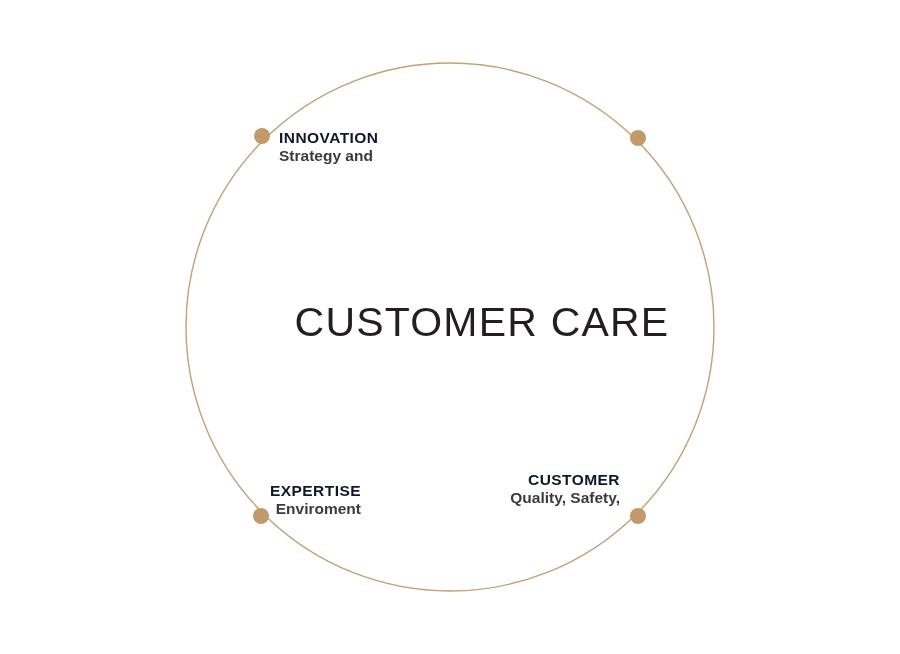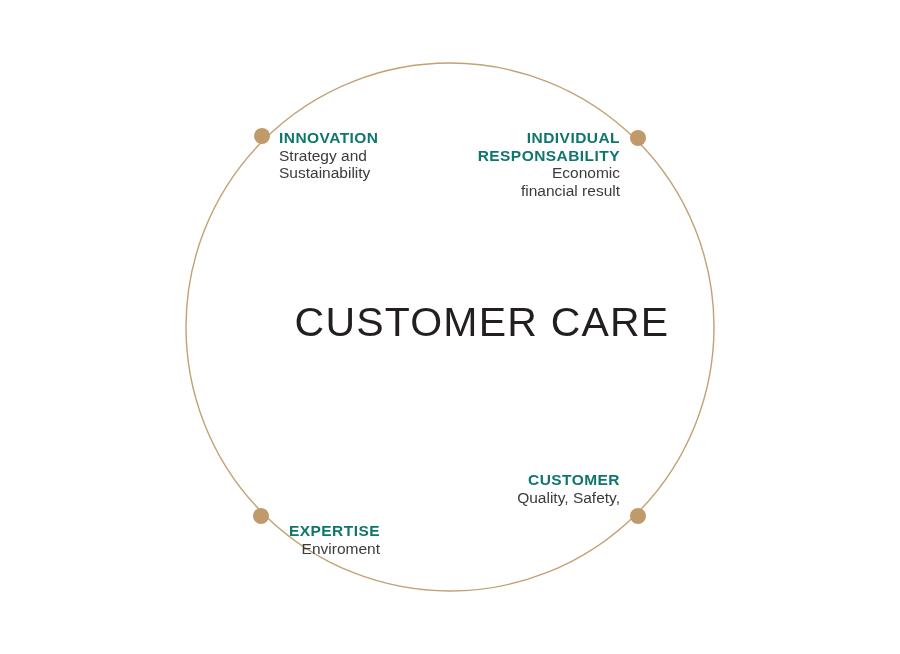--- a/index.html
+++ b/index.html
@@ -50,51 +50,50 @@
   }
 
   
   .node-label {
     position: absolute;
   }
   .node-title {
     font-size: 15.5px;
     font-weight: bold;
     letter-spacing: 0.45px;
-    color: #0f766e;
+    color: #0f172a;
     line-height: 17.5px;
     white-space: nowrap;
   }
   .node-sub {
     font-size: 15.5px;
-    font-weight: 400;
+    font-weight: 700;
     color: #3b3b3d;
     line-height: 17.5px;
     white-space: nowrap;
   }
 
   .align-left  { text-align: left; }
   .align-right { text-align: right; }
 
   
   #label-innovation {
     left: 279px;
     top: 129px;
     width: 210px;
   }
   #label-individual-responsability {
     left: 380px;
     top: 129px;
     width: 240px;
   }
   #label-expertise {
-    left: 188px;
+    left: 169px;
     top: 482px;
     width: 192px;
-    margin-top: 40px;
   }
   #label-teamwork {
     left: 400px;
     top: 471px;
     width: 220px;
   }
 </style>
 </head>
 <body>
 
@@ -107,29 +106,22 @@
     <circle id="dot-individual-responsability" cx="638" cy="138" r="8" fill="#c09a6b"></circle>
     <circle id="dot-expertise" cx="261" cy="516" r="8" fill="#c09a6b"></circle>
     <circle id="dot-teamwork" cx="638" cy="516" r="8" fill="#c09a6b"></circle>
   </svg>
 
   <div class="center-title">CUSTOMER CARE</div>
 
   <div class="node-label align-left" id="label-innovation">
     <div class="node-title">INNOVATION</div>
     <div class="node-sub">Strategy and</div>
-    <div class="node-sub">Sustainability</div>
   </div>
 
-  <div class="node-label align-right" id="label-individual-responsability">
-    <div class="node-title">INDIVIDUAL</div>
-    <div class="node-title">RESPONSABILITY</div>
-    <div class="node-sub">Economic</div>
-    <div class="node-sub">financial result</div>
-  </div>
 
   <div class="node-label align-right" id="label-expertise">
     <div class="node-title">EXPERTISE</div>
     <div class="node-sub">Enviroment</div>
   </div>
 
   <div class="node-label align-right" id="label-teamwork">
     <div class="node-title">CUSTOMER</div>
     <div class="node-sub">Quality, Safety,</div>
   </div>

